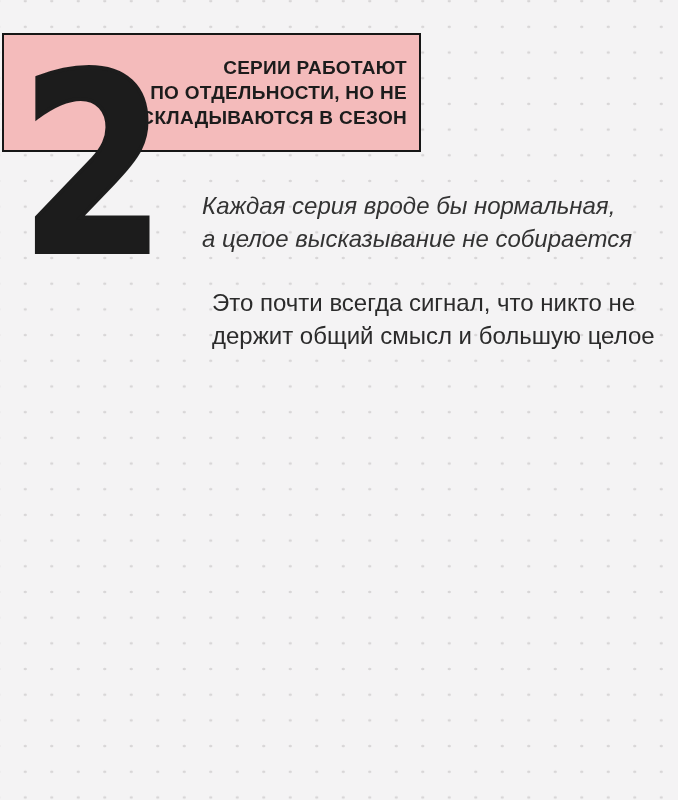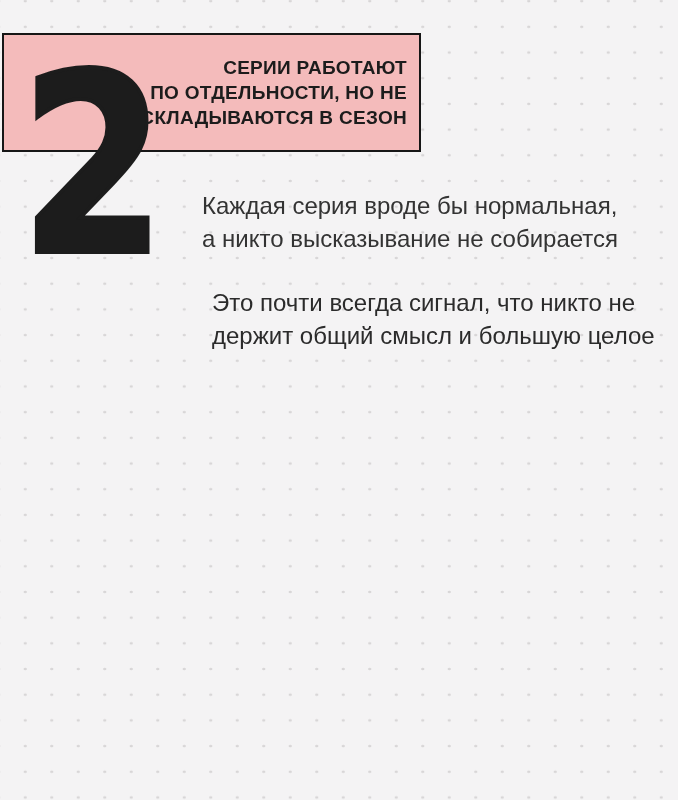--- a/index.html
+++ b/index.html
@@ -62,20 +62,21 @@
     color: var(--number);
     -webkit-text-stroke: 4px var(--number);
     transform: scaleX(0.84);
     transform-origin: left top;
     z-index: 2;
   }
   .lead {
     position: absolute;
     left: 202px;
     top: 189px;
+    font-style: italic;
     font-size: 24px;
     line-height: 33px;
     color: var(--lead-text);
   }
   .body-copy {
     position: absolute;
     left: 212px;
     top: 286px;
     font-size: 24px;
     line-height: 33px;
@@ -91,21 +92,21 @@
   <div class="banner">
     <div class="banner-line">СЕРИИ РАБОТАЮТ</div>
     <div class="banner-line">ПО ОТДЕЛЬНОСТИ, НО НЕ</div>
     <div class="banner-line">СКЛАДЫВАЮТСЯ В СЕЗОН</div>
   </div>
 
   <div class="big-number">2</div>
 
   <div class="lead">
     <div class="text-line">Каждая серия вроде бы нормальная,</div>
-    <div class="text-line">а никто высказывание не собирается</div>
+    <div class="text-line">а целое высказывание не собирается</div>
   </div>
 
   <div class="body-copy">
     <div class="text-line">Это почти всегда сигнал, что никто не</div>
     <div class="text-line">держит общий смысл и большую целое</div>
   </div>
 
 </div>
 
 </body></html>

